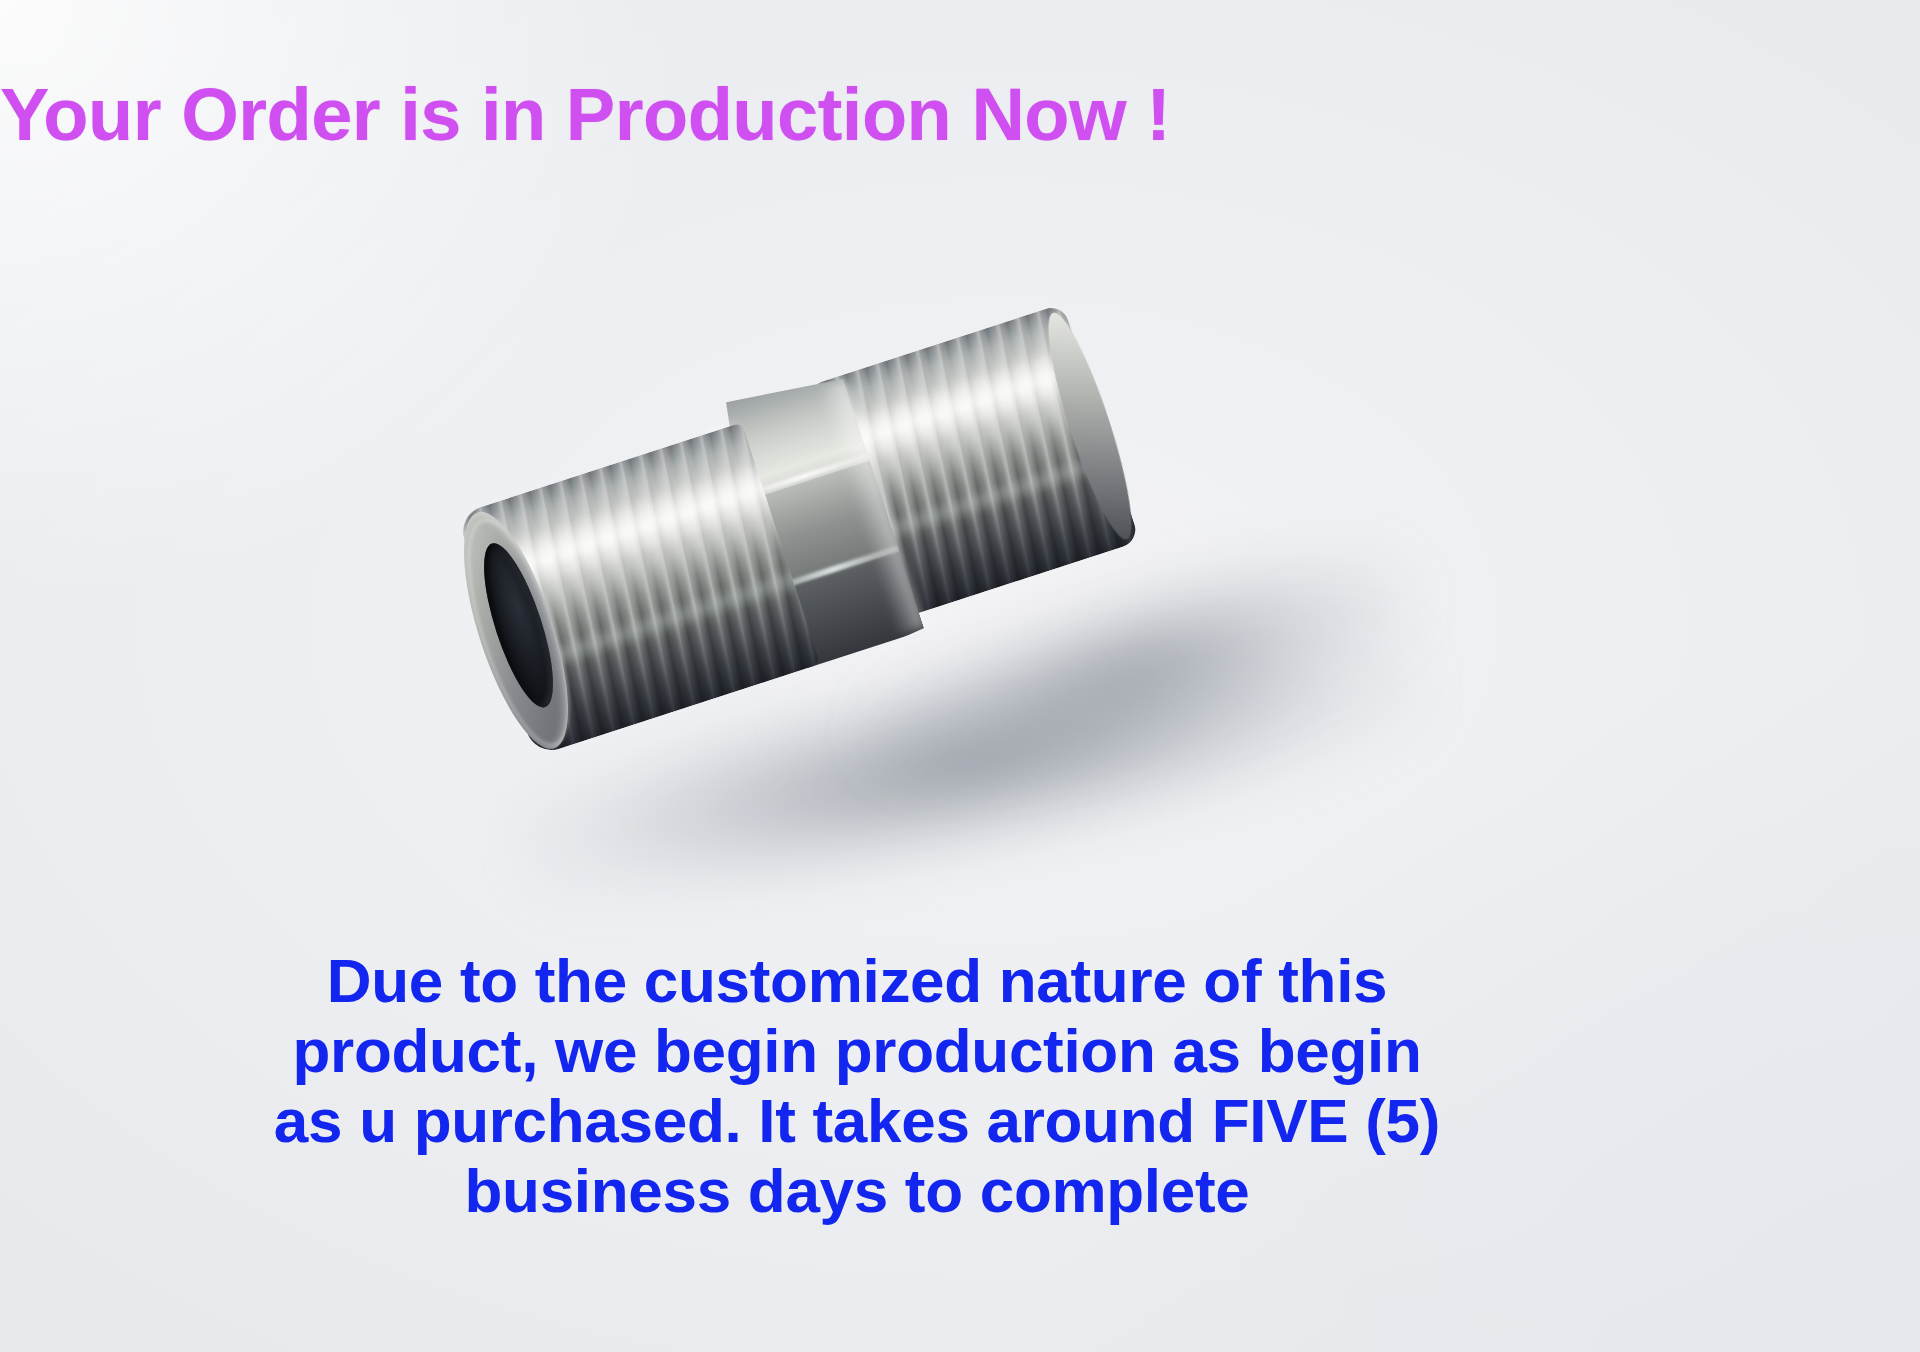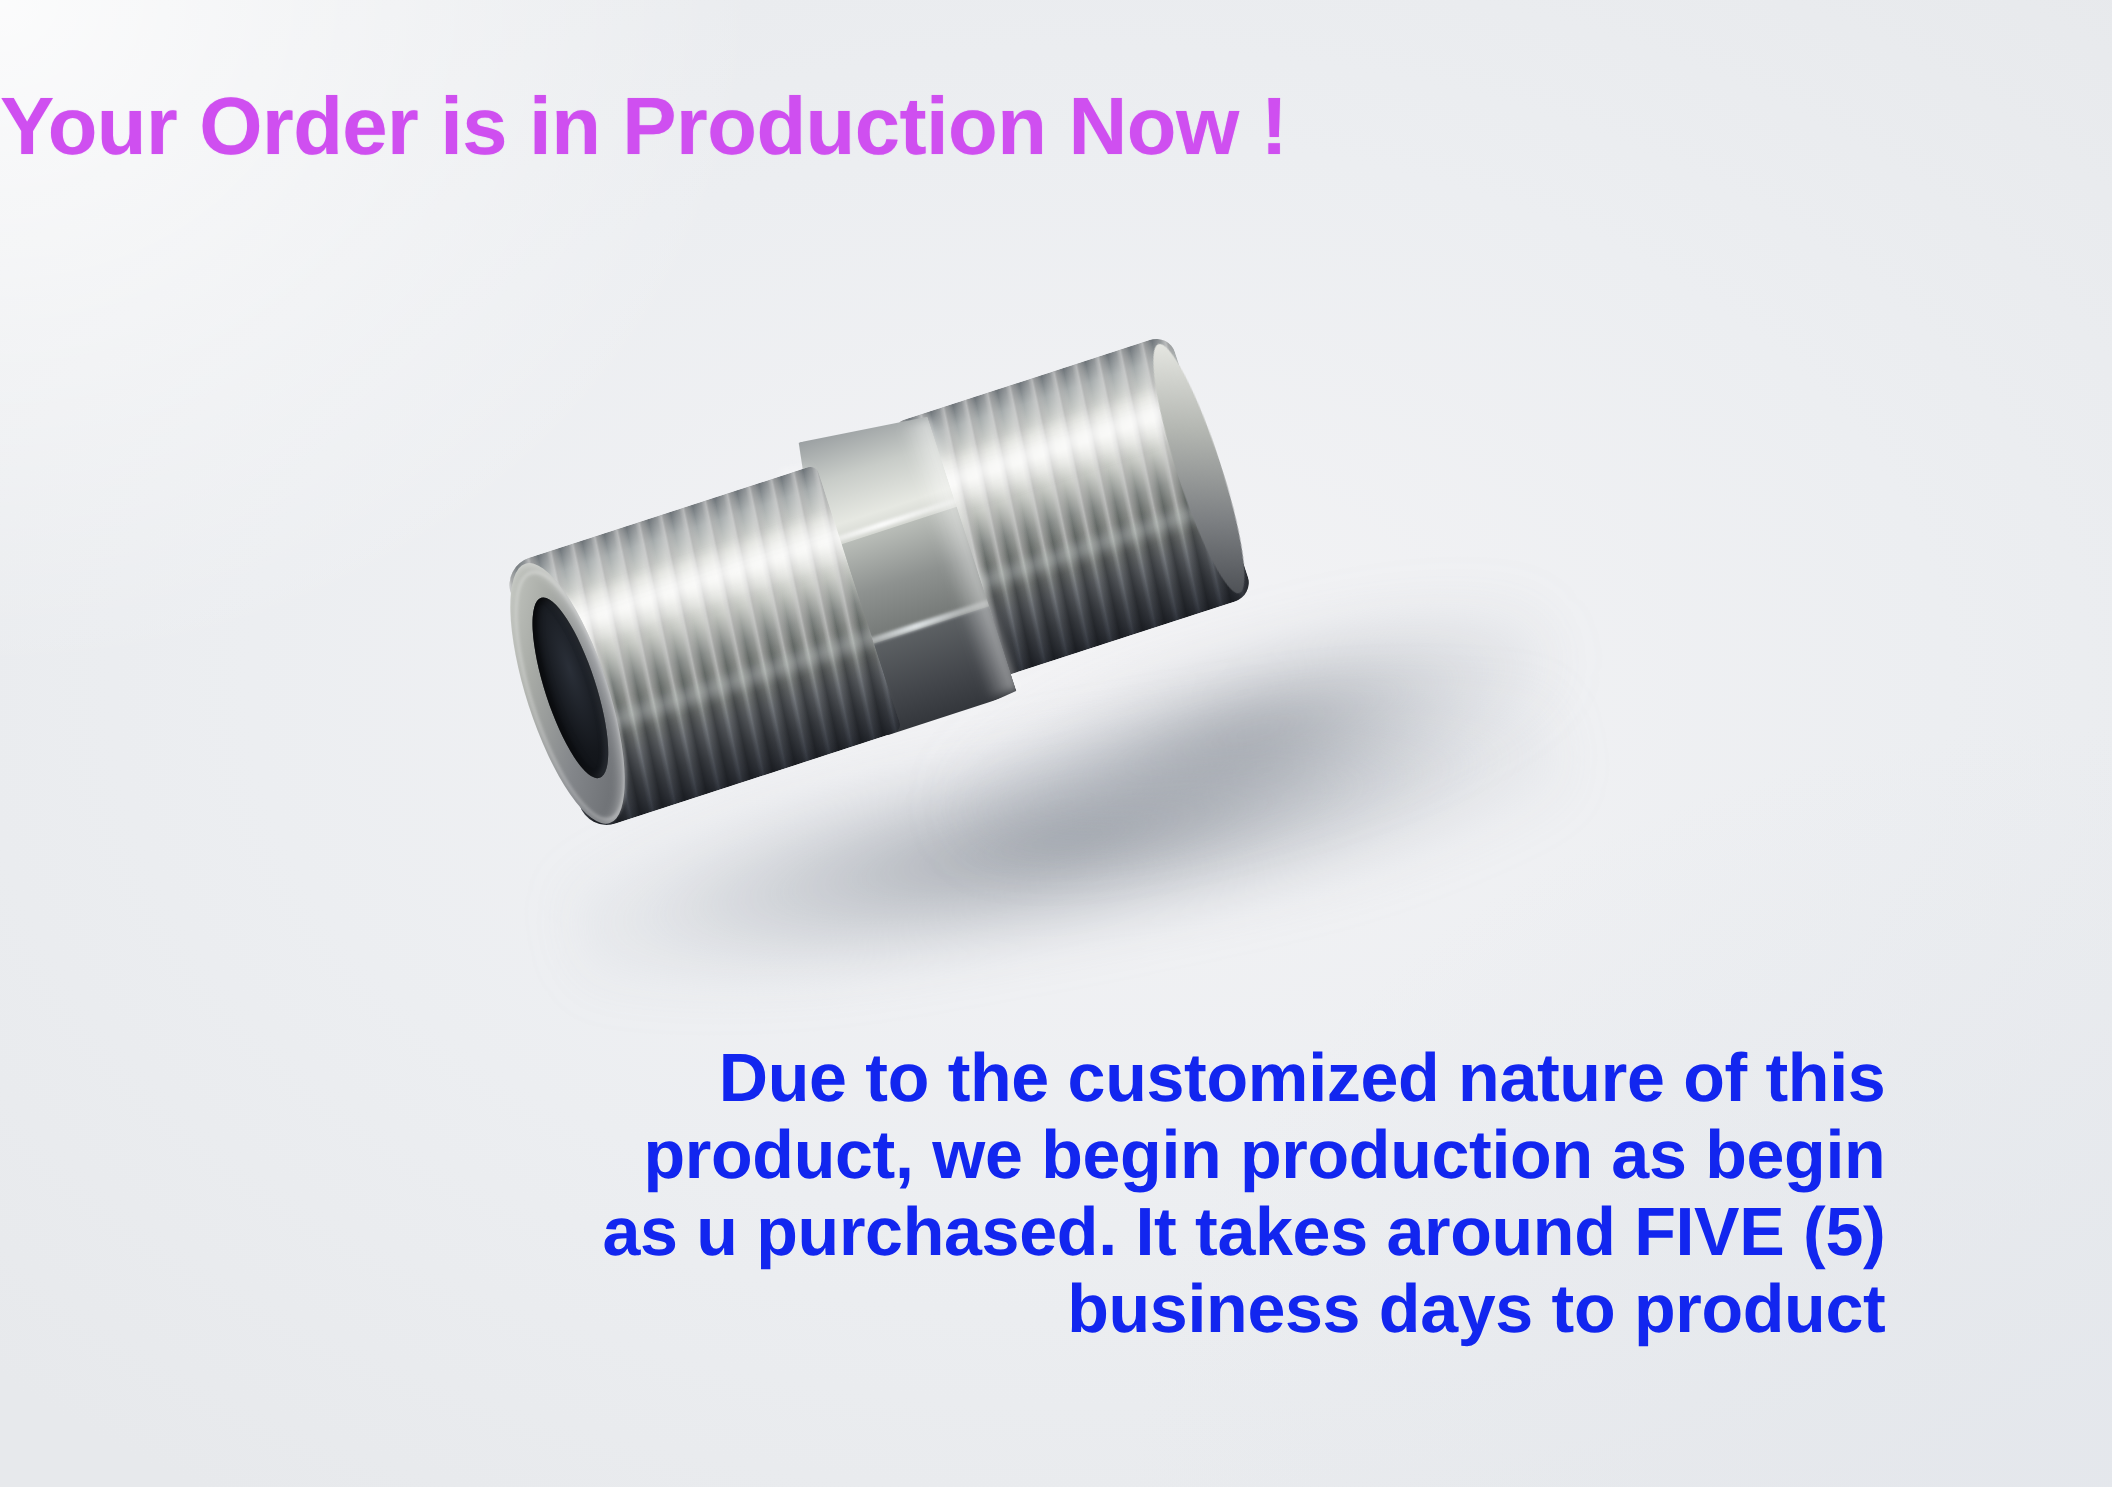--- a/index.html
+++ b/index.html
@@ -295,21 +295,21 @@
     background: linear-gradient(200deg, #e9eae5 0%, #b4b7b2 35%, #7c7f82 70%, #4a4d52 100%);
     filter: blur(0.4px);
   }
 
   
   .body-copy {
     position: absolute;
     left: 0;
     top: 946px;
     width: 1714px;
-    text-align: right;
+    text-align: center;
     font-size: 62px;
     line-height: 1.13;
     font-weight: 700;
     color: #1226ef;
     letter-spacing: -0.3px;
   }
   .body-copy .ln {
     display: block;
     white-space: nowrap;
   }
@@ -364,16 +364,16 @@
       <div class="bore-inner"></div>
       <div class="bore-rim-hi"></div>
 
     </div>
   </div>
 
   <div class="body-copy">
     <span class="ln">Due to the customized nature of this</span>
     <span class="ln">product, we begin production as begin</span>
     <span class="ln">as u purchased. It takes around FIVE (5)</span>
-    <span class="ln">business days to product</span>
+    <span class="ln">business days to complete</span>
   </div>
 
 </div>
 
 </body></html>

